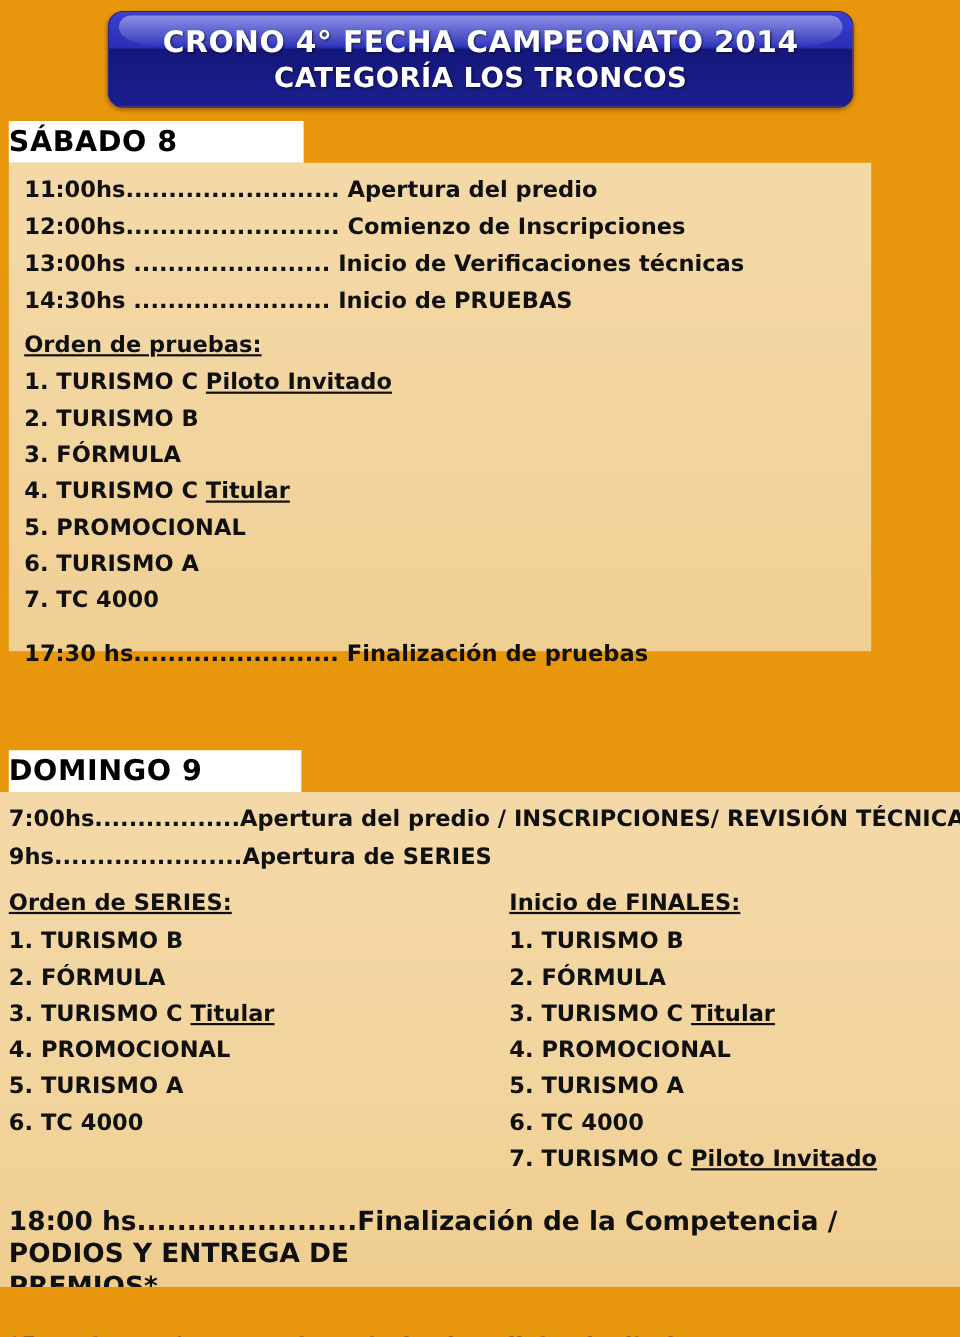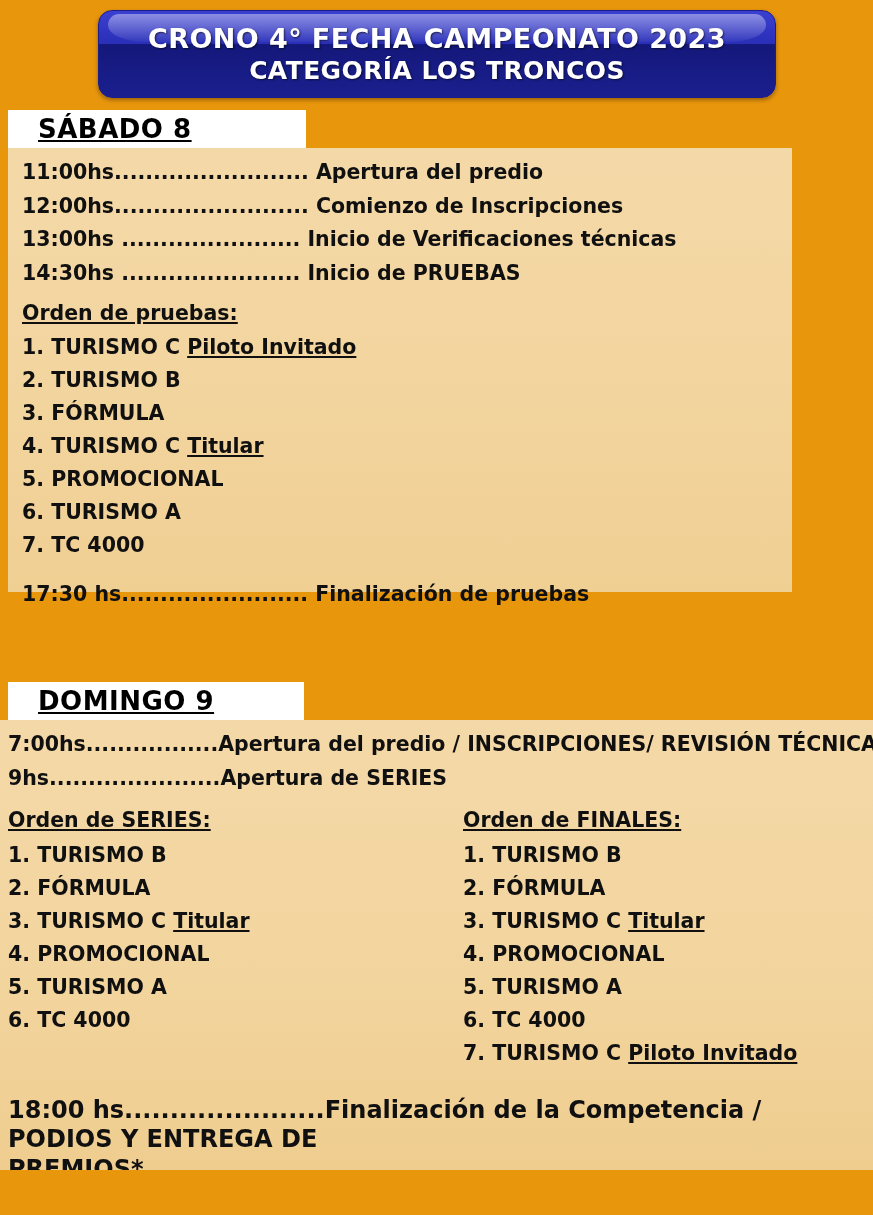--- a/index.html
+++ b/index.html
@@ -61,24 +61,22 @@
 
   
   .day-tab {
     position: absolute;
     background: #ffffff;
     color: #000000;
     font-weight: bold;
     font-size: 26px;
     display: flex;
     align-items: center;
-    padding-left: 30px;
     letter-spacing: 0.5px;
     font-family: "DejaVu Sans", sans-serif;
-    text-decoration: underline;
   }
   #tab-sabado { left: 8px; top: 110px; width: 268px; height: 38px; }
   #tab-domingo { left: 8px; top: 682px; width: 266px; height: 38px; }
 
   
   .panel-sat {
     position: absolute;
     left: 8px;
     top: 148px;
     width: 784px;
@@ -170,21 +168,21 @@
     background: #e8960c;
   }
 </style>
 </head>
 <body>
 
 <div class="banner-wrap">
   <div class="banner"></div>
   <div class="banner-gloss"></div>
   <div class="banner-text">
-    <div class="line1">CRONO 4° FECHA CAMPEONATO 2023</div>
+    <div class="line1">CRONO 4° FECHA CAMPEONATO 2014</div>
     <div class="line2">CATEGORÍA LOS TRONCOS</div>
   </div>
 </div>
 
 <div class="day-tab" id="tab-sabado">SÁBADO 8</div>
 
 <div class="panel-sat">
   <div class="row">11:00hs......................... Apertura del predio</div>
   <div class="row">12:00hs......................... Comienzo de Inscripciones</div>
   <div class="row">13:00hs ....................... Inicio de Verificaciones técnicas</div>
@@ -267,21 +265,21 @@
         <span class="u"></span>
       </div>
       <div class="item">
         <span>6. </span>
         <span>TC 4000 </span>
         <span class="u"></span>
       </div>
     </div>
 
     <div class="col-right">
-      <div class="col-title">Orden de FINALES:</div>
+      <div class="col-title">Inicio de FINALES:</div>
       <div class="item">
         <span>1. </span>
         <span>TURISMO B </span>
         <span class="u"></span>
       </div>
       <div class="item">
         <span>2. </span>
         <span>FÓRMULA </span>
         <span class="u"></span>
       </div>

